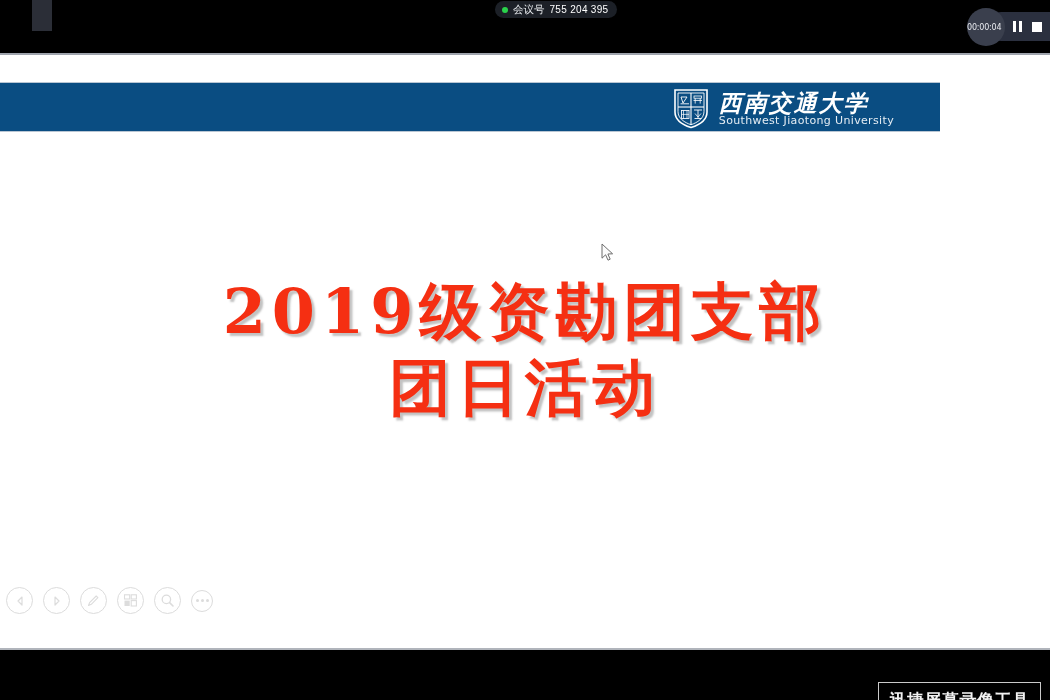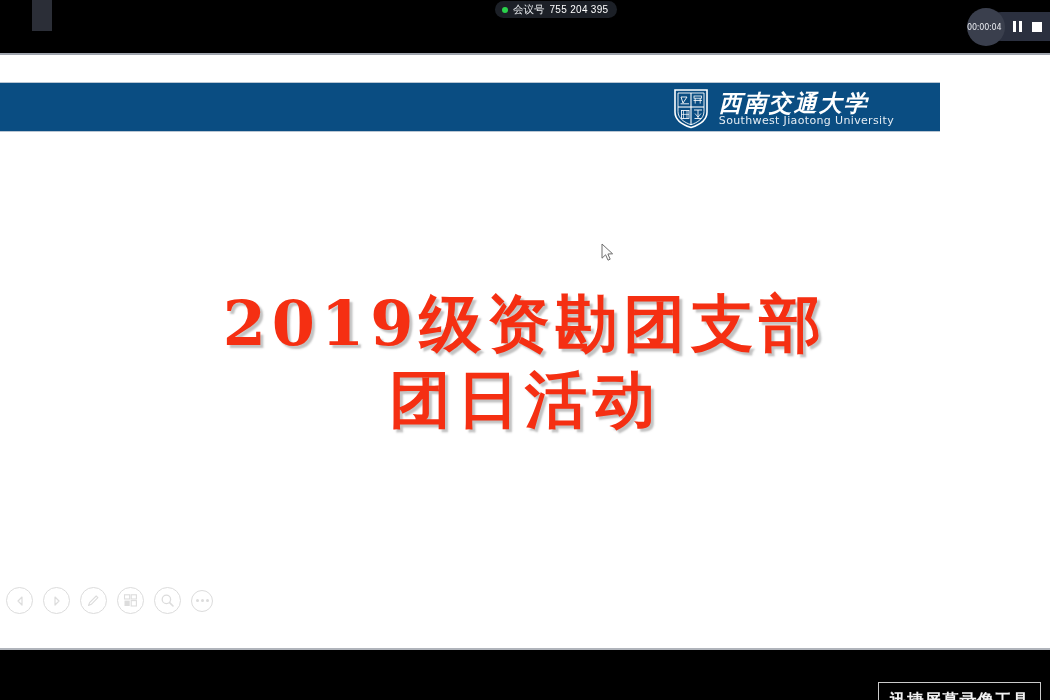--- a/index.html
+++ b/index.html
@@ -191,21 +191,21 @@
     line-height: 1;
     letter-spacing: 0.35px;
     white-space: nowrap;
     font-family: "DejaVu Sans", sans-serif;
   }
 
   
   .title-block {
     position: absolute;
     left: 0;
-    top: 231px;
+    top: 219px;
     width: 1050px;
     text-align: center;
   }
   .title-line {
     color: #f52f12;
     font-size: 62px;
     line-height: 76px;
     letter-spacing: 6px;
     font-weight: bold;
     font-family: "DejaVu Serif", "Liberation Serif", serif;

